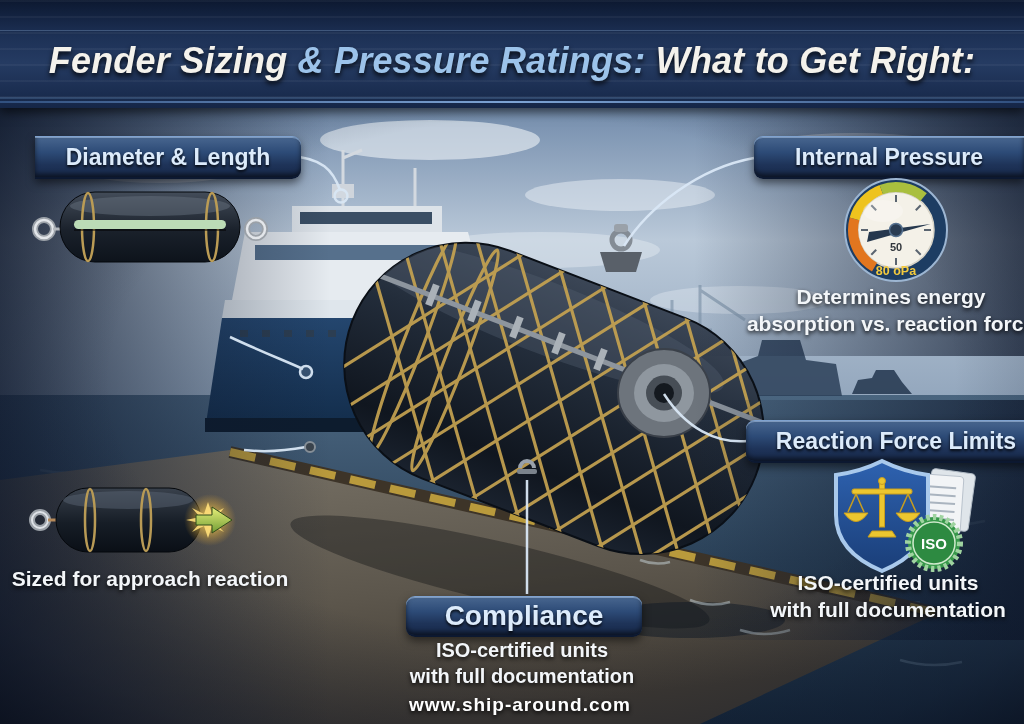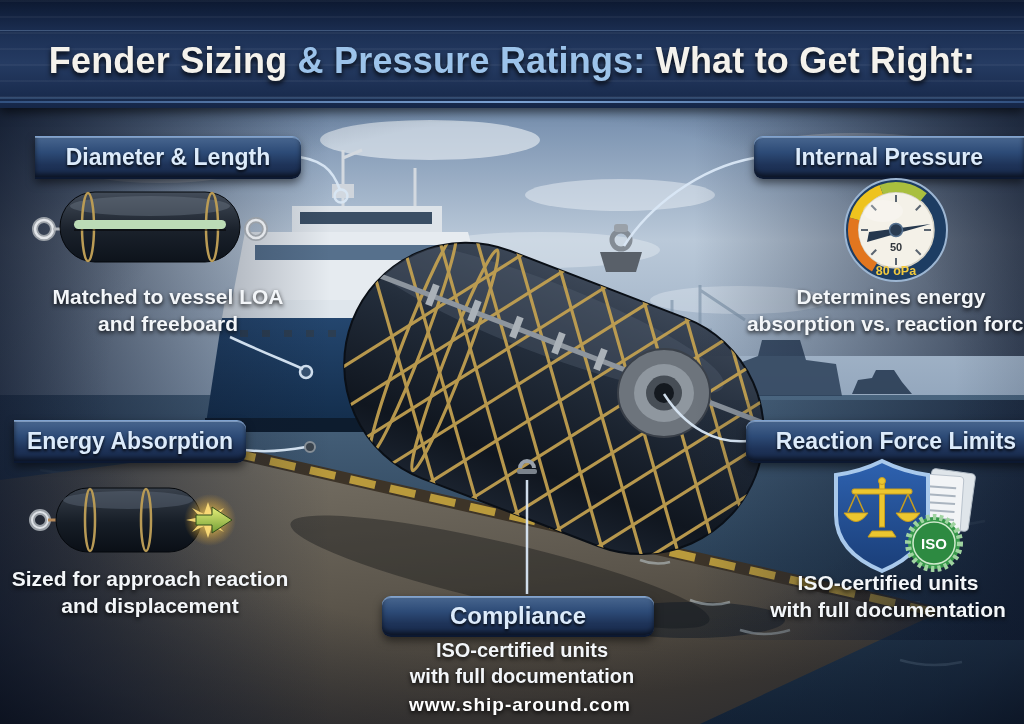--- a/index.html
+++ b/index.html
@@ -16,40 +16,41 @@
       linear-gradient(180deg,#0c1830 0%,#1d3156 34%,#253b62 58%,#152647 100%);
     box-shadow:0 4px 10px rgba(0,0,0,0.6);
   }
   .header::before{content:"";position:absolute;top:30px;left:0;right:0;height:1px;background:rgba(135,165,205,0.35);}
   .header::after{content:"";position:absolute;bottom:5px;left:0;right:0;height:2px;
     background:linear-gradient(90deg,#31507f 0%,#7da3d4 50%,#31507f 100%);box-shadow:0 -4px 0 rgba(90,125,170,0.35);}
   .title{
     position:absolute;top:40px;left:0;width:100%;text-align:center;
     font-size:36px;font-weight:bold;letter-spacing:0.2px;white-space:nowrap;
     text-shadow:0 3px 5px rgba(0,0,0,0.85);
+    font-style:italic;
   }
   .title .t-white{color:#f4f2ec;}
   .title .t-blue{color:#9cc3ea;}
   
   .bar{
     position:absolute;z-index:4;height:40px;display:flex;align-items:center;justify-content:center;
     background:linear-gradient(180deg,#48668f 0%,#2d4b77 38%,#1e3358 70%,#182a4c 100%);
     color:#dcebfb;font-size:23px;font-weight:bold;white-space:nowrap;
     text-shadow:0 2px 3px rgba(0,0,0,0.85);
     box-shadow:inset 0 1px 0 rgba(200,225,255,0.45), inset 0 -3px 5px rgba(0,0,0,0.55), 0 4px 8px rgba(0,0,0,0.5);
     border-top:1px solid #7fa2cf;border-bottom:2px solid #0c1830;
   }
   .bar-left{border-radius:0 9px 9px 0;}
   .bar-right{border-radius:9px 0 0 9px;}
   .bar-center{border-radius:9px;}
   .bar-diameter{left:35px;top:136px;width:266px;}
   .bar-pressure{left:754px;top:136px;width:270px;}
   .bar-energy{left:14px;top:420px;width:232px;}
   .bar-reaction{left:746px;top:420px;width:278px;padding-left:11px;}
-  .bar-compliance{left:382px;top:596px;width:272px;height:38px;font-size:24px;}
+  .bar-compliance{left:406px;top:596px;width:236px;height:38px;font-size:28px;}
   
   .desc{
     position:absolute;z-index:4;color:#f3f6f9;font-size:21px;font-weight:bold;
     text-align:center;line-height:1.28;text-shadow:0 2px 4px rgba(0,0,0,0.85);
   }
   .desc div{white-space:nowrap;}
   .desc-diameter{left:18px;top:284px;width:300px;}
   .desc-pressure{left:741px;top:284px;width:300px;}
   .desc-energy{left:10px;top:566px;width:280px;}
   .desc-reaction{left:738px;top:570px;width:300px;}
@@ -261,41 +262,33 @@
       <span class="t-white">Fender Sizing </span><span class="t-blue">&amp; Pressure Ratings:</span><span class="t-white"> What to Get Right:</span>
     </div>
   </div>
 
   <div class="bar bar-left bar-diameter">
     <span>Diameter &amp; Length</span>
   </div>
   <div class="bar bar-right bar-pressure">
     <span>Internal Pressure</span>
   </div>
-  <div class="bar bar-left bar-energy">
-    <span>Energy Absorption</span>
-  </div>
   <div class="bar bar-right bar-reaction">
     <span>Reaction Force Limits</span>
   </div>
   <div class="bar bar-center bar-compliance">
     <span>Compliance</span>
   </div>
 
-  <div class="desc desc-diameter">
-    <div>Matched to vessel LOA</div>
-    <div>and freeboard</div>
-  </div>
   <div class="desc desc-pressure">
     <div>Determines energy</div>
     <div>absorption vs. reaction force</div>
   </div>
   <div class="desc desc-energy">
     <div>Sized for approach reaction</div>
-    <div>and displacement</div>
   </div>
   <div class="desc desc-reaction">
     <div>ISO-certified units</div>
     <div>with full documentation</div>
   </div>
   <div class="desc desc-compliance">
     <div>ISO-certified units</div>
     <div>with full documentation</div>
   </div>
 

